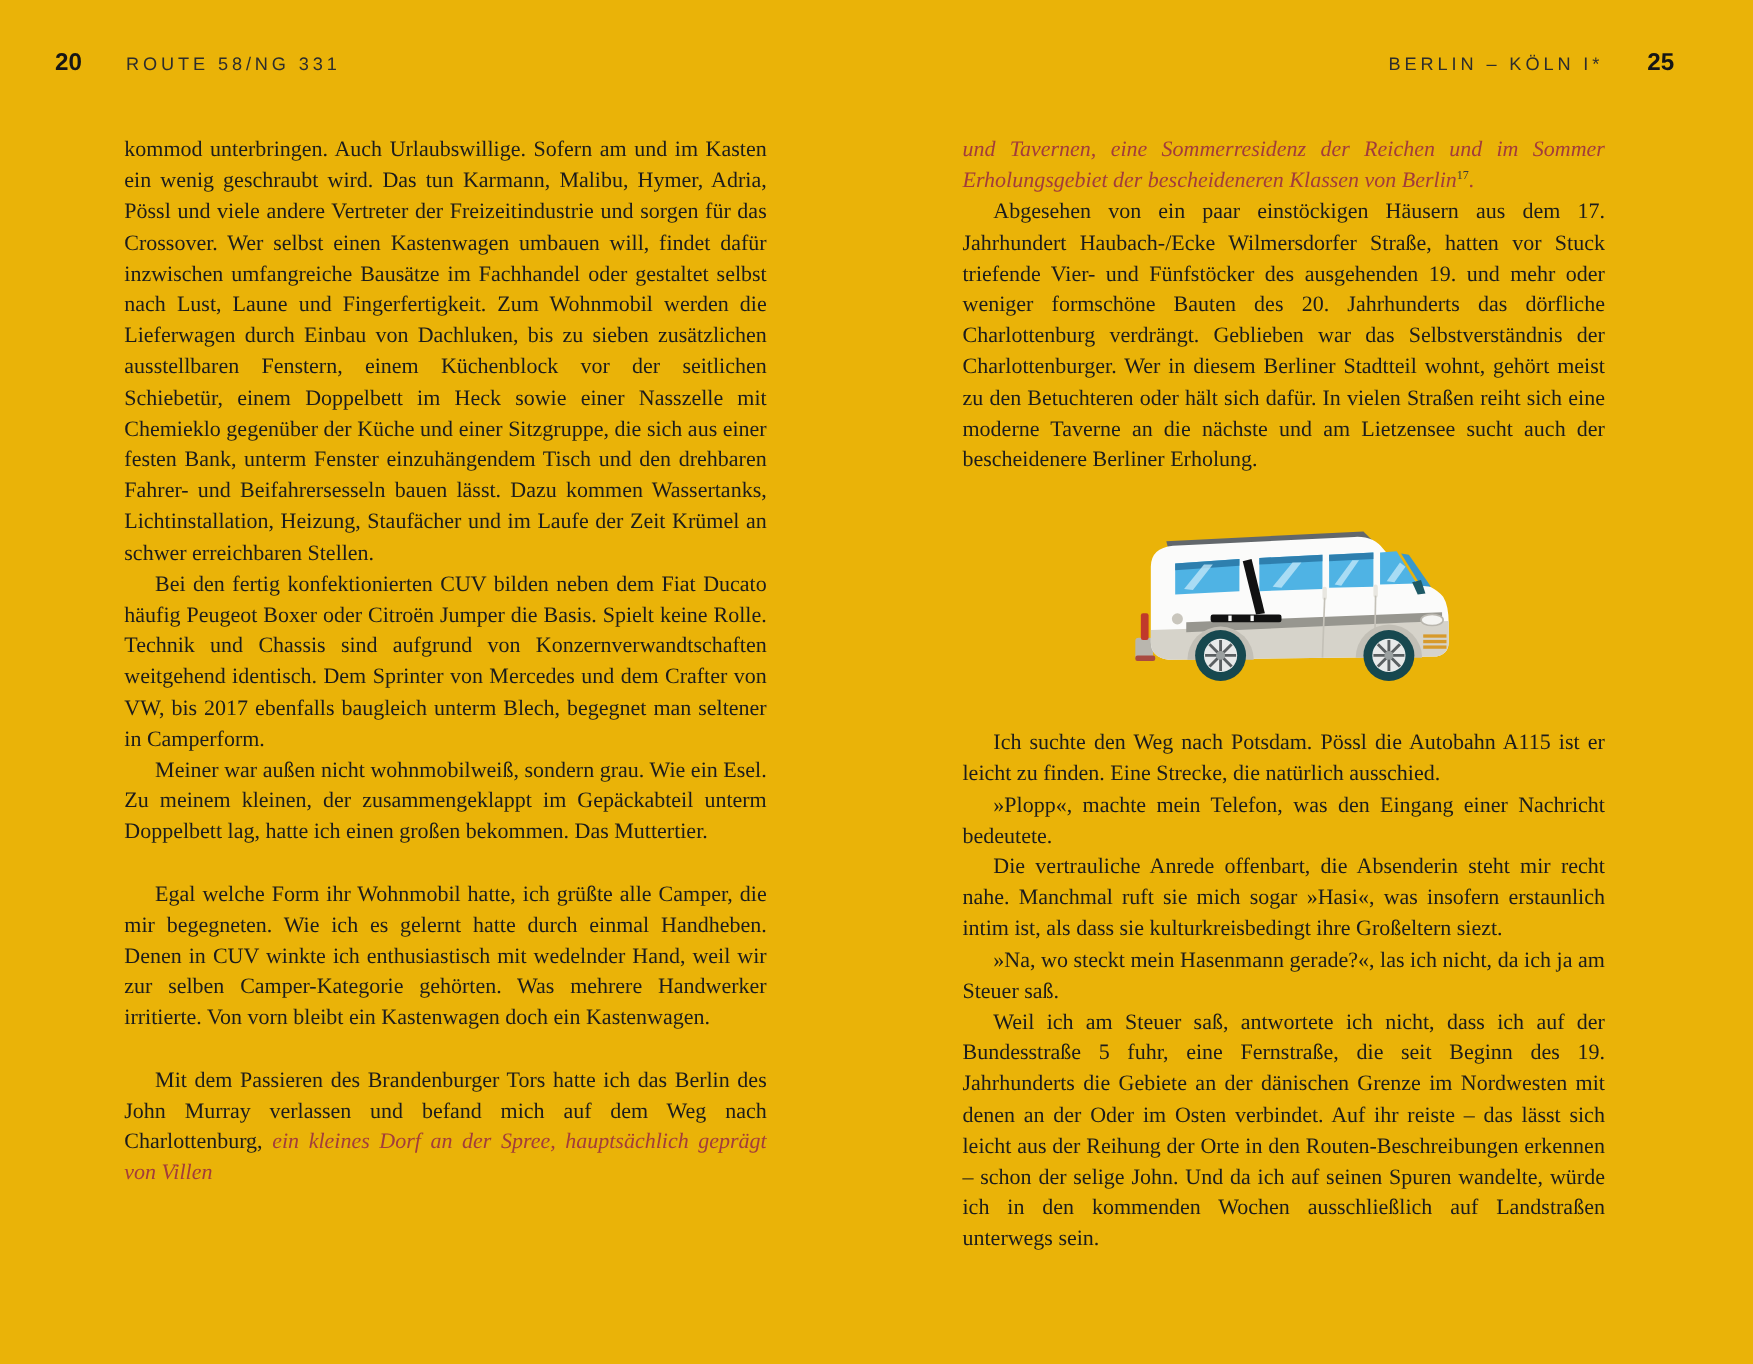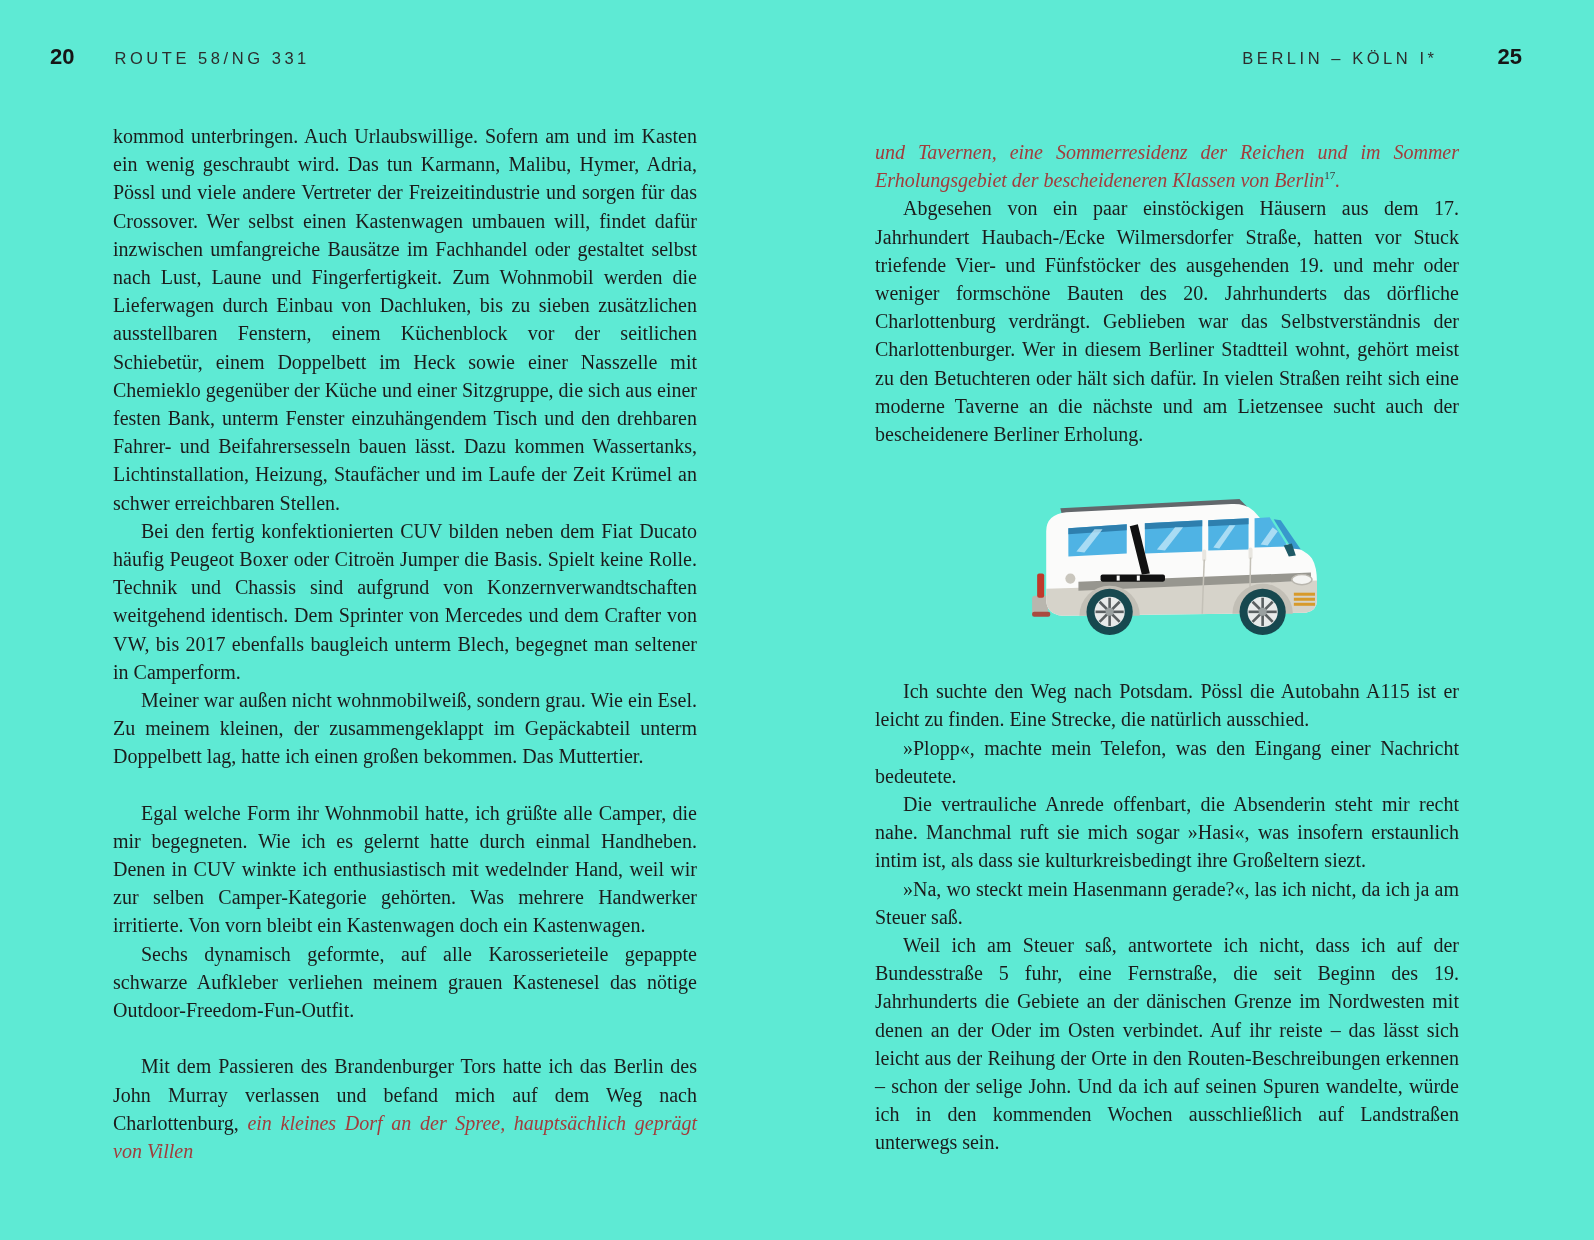--- a/index.html
+++ b/index.html
@@ -1,20 +1,20 @@
 <!DOCTYPE html>
 <html lang="de"><head>
 <meta charset="utf-8">
 <style>
   html, body { margin: 0; padding: 0; background: #ffffff; }
   #book-spread {
     position: relative;
     width: 1594px;
     height: 1240px;
-    background: #5eead4;
+    background: #eab308;
     overflow: hidden;
     font-family: "Liberation Serif", serif;
     color: #1c1c1c;
   }
 
   
   .header-left, .header-right {
     position: absolute;
     top: 44px;
     display: flex;
@@ -29,35 +29,35 @@
     color: #161616;
   }
   .running-head {
     font-family: "Liberation Sans", sans-serif;
     font-size: 16.5px;
     letter-spacing: 0.215em;
     color: #2d2d2d;
     white-space: nowrap;
   }
   .header-left .running-head  { margin-left: 40px; }
-  .header-right .running-head { margin-right: 60px; }
+  .header-right .running-head { margin-right: 40px; }
 
   
   .text-column {
     position: absolute;
     top: 122px;
     width: 584px;
     font-size: 20px;
     line-height: 28.2px;
     text-align: justify;
     hyphens: auto;
     -webkit-hyphens: auto;
   }
   .column-left  { left: 113px; }
-  .column-right { left: 875px; margin-top: 16px; }
+  .column-right { left: 875px; }
 
   .para { margin: 0; }
   .para.indent { text-indent: 28px; }
   .para.space-before { margin-top: 28px; }
 
   .red-italic { color: #a23c3c; font-style: italic; }
   sup.sup {
     font-size: 11px;
     line-height: 0;
     color: #3a3a3a;
@@ -85,21 +85,20 @@
   <div class="header-right">
     <span class="running-head">BERLIN – KÖLN I*</span>
     <span class="folio">25</span>
   </div>
 
   <div class="text-column column-left">
       <p class="para"><span>kommod unterbringen. Auch Urlaubswillige. Sofern am und im Kasten ein wenig geschraubt wird. Das tun Karmann, Malibu, Hymer, Adria, Pössl und viele andere Vertreter der Freizeitindustrie und sorgen für das Crossover. Wer selbst einen Kastenwagen umbauen will, findet dafür inzwischen umfangreiche Bausätze im Fachhandel oder gestaltet selbst nach Lust, Laune und Fingerfertigkeit. Zum Wohnmobil werden die Lieferwagen durch Einbau von Dachluken, bis zu sieben zusätzlichen ausstellbaren Fenstern, einem Küchenblock vor der seitlichen Schiebetür, einem Doppelbett im Heck sowie einer Nasszelle mit Chemieklo gegenüber der Küche und einer Sitzgruppe, die sich aus einer festen Bank, unterm Fenster einzuhängendem Tisch und den drehbaren Fahrer- und Beifahrersesseln bauen lässt. Dazu kommen Wassertanks, Lichtinstallation, Heizung, Staufächer und im Laufe der Zeit Krümel an schwer erreichbaren Stellen.</span></p>
       <p class="para indent"><span>Bei den fertig konfektionierten CUV bilden neben dem Fiat Ducato häufig Peugeot Boxer oder Citroën Jumper die Basis. Spielt keine Rolle. Technik und Chassis sind aufgrund von Konzernverwandtschaften weitgehend identisch. Dem Sprinter von Mercedes und dem Crafter von VW, bis 2017 ebenfalls baugleich unterm Blech, begegnet man seltener in Camperform.</span></p>
       <p class="para indent"><span>Meiner war außen nicht wohnmobilweiß, sondern grau. Wie ein Esel. Zu meinem kleinen, der zusammengeklappt im Gepäckabteil unterm Doppelbett lag, hatte ich einen großen bekommen. Das Muttertier.</span></p>
       <p class="para indent space-before"><span>Egal welche Form ihr Wohnmobil hatte, ich grüßte alle Camper, die mir begegneten. Wie ich es gelernt hatte durch einmal Handheben. Denen in CUV winkte ich enthusiastisch mit wedelnder Hand, weil wir zur selben Camper-Kategorie gehörten. Was mehrere Handwerker irritierte. Von vorn bleibt ein Kastenwagen doch ein Kastenwagen.</span></p>
-      <p class="para indent"><span>Sechs dynamisch geformte, auf alle Karosserieteile gepappte schwarze Aufkleber verliehen meinem grauen Kastenesel das nötige Outdoor-Freedom-Fun-Outfit.</span></p>
       <p class="para indent space-before"><span>Mit dem Passieren des Brandenburger Tors hatte ich das Berlin des John Murray verlassen und befand mich auf dem Weg nach Charlottenburg, </span><span class="red-italic">ein kleines Dorf an der Spree, hauptsächlich geprägt von Villen</span></p>
     </div>
 
   <div class="text-column column-right">
     <div>
         <p class="para"><span class="red-italic">und Tavernen, eine Sommerresidenz der Reichen und im Sommer Erholungsgebiet der bescheideneren Klassen von Berlin</span><sup class="sup">17</sup><span class="red-italic">.</span></p>
         <p class="para indent"><span>Abgesehen von ein paar einstöckigen Häusern aus dem 17. Jahrhundert Haubach-/Ecke Wilmersdorfer Straße, hatten vor Stuck triefende Vier- und Fünfstöcker des ausgehenden 19. und mehr oder weniger formschöne Bauten des 20. Jahrhunderts das dörfliche Charlottenburg verdrängt. Geblieben war das Selbstverständnis der Charlottenburger. Wer in diesem Berliner Stadtteil wohnt, gehört meist zu den Betuchteren oder hält sich dafür. In vielen Straßen reiht sich eine moderne Taverne an die nächste und am Lietzensee sucht auch der bescheidenere Berliner Erholung.</span></p>
       </div>
 
     <svg class="van-figure" viewBox="0 0 300 145" xmlns="http://www.w3.org/2000/svg">

